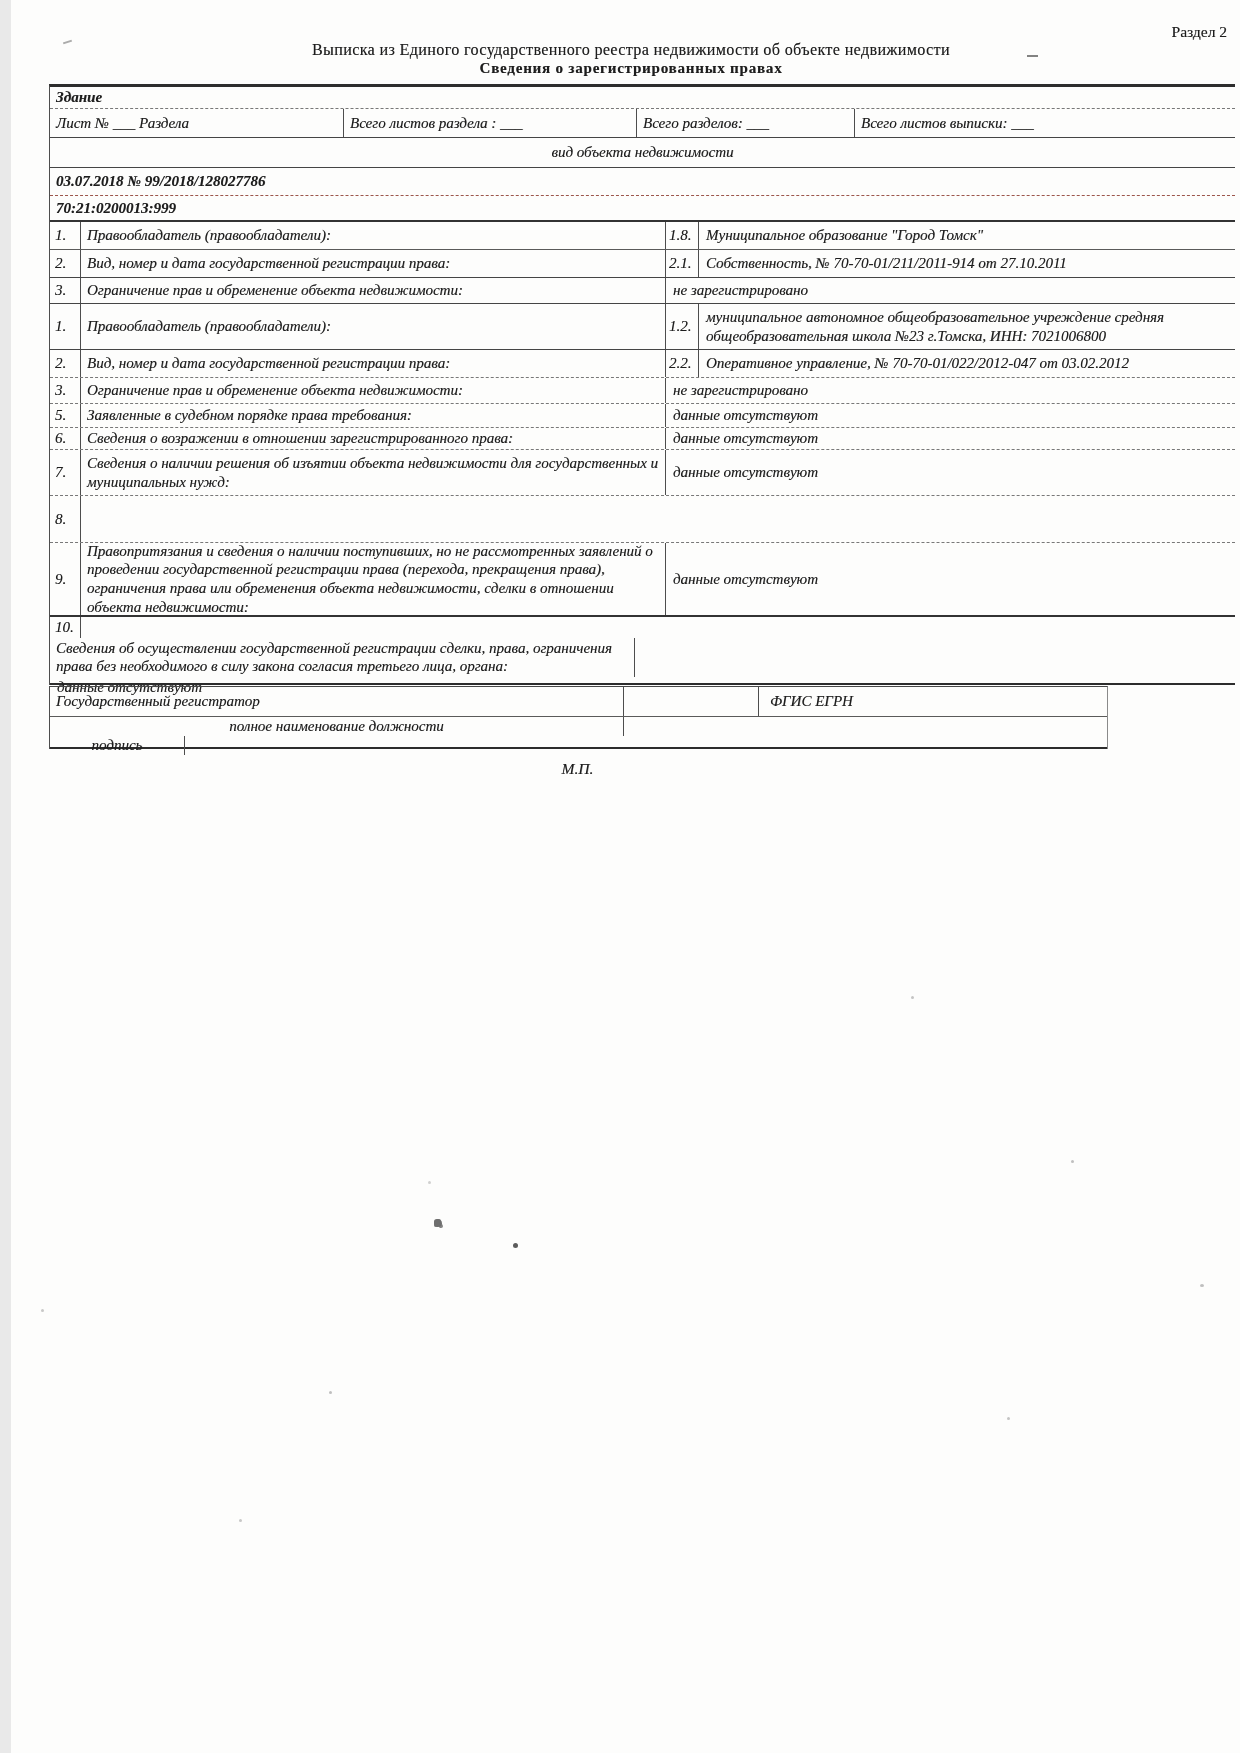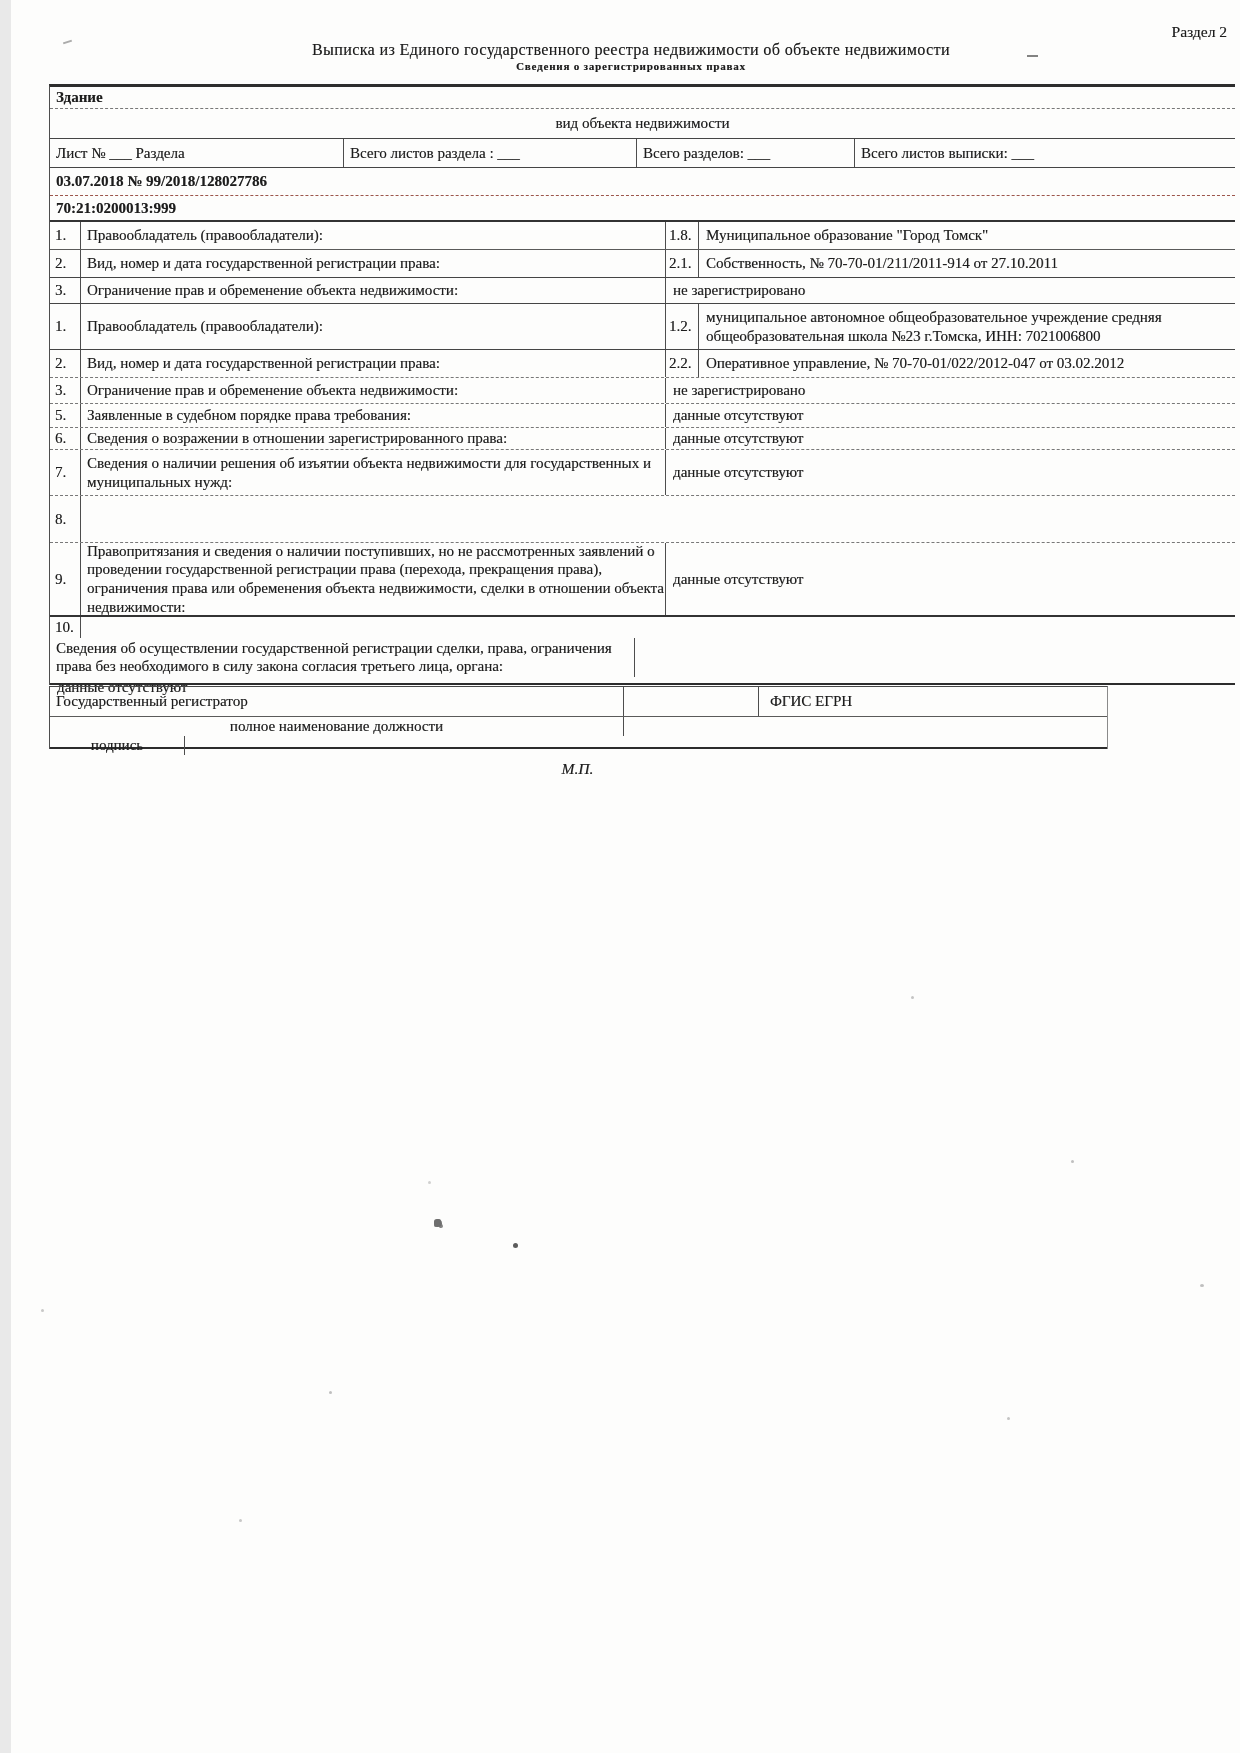--- a/index.html
+++ b/index.html
@@ -19,32 +19,32 @@
   .section-label{
     position:absolute; top:23px; right:24px;
     font-size:15.5px;
   }
   .doc-title{
     position:absolute; top:41px; left:38px; width:1164px;
     text-align:center; font-size:16px; letter-spacing:0.4px;
   }
   .doc-subtitle{
     position:absolute; top:60px; left:38px; width:1164px;
-    text-align:center; font-size:11px; font-weight:bold; letter-spacing:0.8px;
+    text-align:center; font-size:15px; font-weight:bold; letter-spacing:0.8px;
   }
 
   
   .main-table{
     position:absolute; left:38px; top:84px; width:1185px;
     border-top:3px solid #2d2d2d;
     border-left:1px solid #4d4d4d;
     font-size:15px; line-height:1.24;
   }
   .tr{display:flex; box-sizing:border-box; border-bottom:1px solid #5a5a5a;}
-  .td{box-sizing:border-box; display:flex; align-items:center; padding:1px 6px;}
+  .td{box-sizing:border-box; display:flex; align-items:center; padding:1px 6px;font-style:italic;}
   .vl{border-right:1px solid #4d4d4d;}
 
   .c-num{width:31px; padding-left:5px; padding-right:2px; align-items:center;}
   .c-label{width:585px; padding-right:0;}
   .c-sub{width:33px; padding-left:3px; padding-right:1px;}
   .c-value{flex:1; padding-left:7px;}
   .c-full{flex:1;}
   .center{justify-content:center; text-align:center;}
 
   
@@ -82,29 +82,29 @@
   <div class="section-label">Раздел 2</div>
   <div class="doc-title">Выписка из Единого государственного реестра недвижимости об объекте недвижимости</div>
   <div class="doc-subtitle">Сведения о зарегистрированных правах</div>
 
   <div class="main-table">
 
     <div class="tr bd-dash" style="height:22px">
       <div class="td c-full b">Здание</div>
     </div>
 
-    <div class="tr bd-solid" style="height:30px">
-      <div class="td c-full center">вид объекта недвижимости</div>
-    </div>
-
     <div class="tr bd-solid" style="height:29px">
       <div class="td vl" style="width:294px">Лист № ___ Раздела</div>
       <div class="td vl" style="width:293px">Всего листов раздела : ___</div>
       <div class="td vl" style="width:218px">Всего разделов: ___</div>
       <div class="td c-full">Всего листов выписки: ___</div>
+    </div>
+
+    <div class="tr bd-solid" style="height:30px">
+      <div class="td c-full center">вид объекта недвижимости</div>
     </div>
 
     <div class="tr bd-red" style="height:28px">
       <div class="td c-full b">03.07.2018 № 99/2018/128027786</div>
     </div>
 
     <div class="tr bd-heavy" style="height:26px">
       <div class="td c-full b">70:21:0200013:999</div>
     </div>
 

